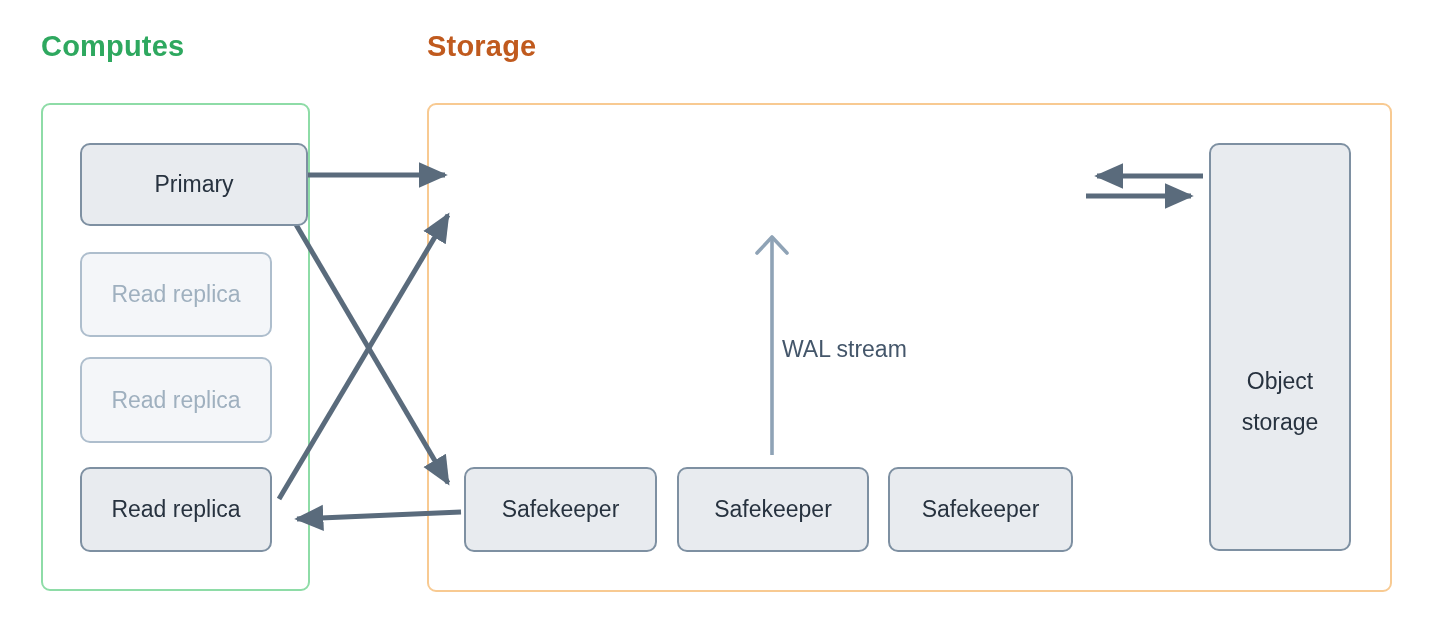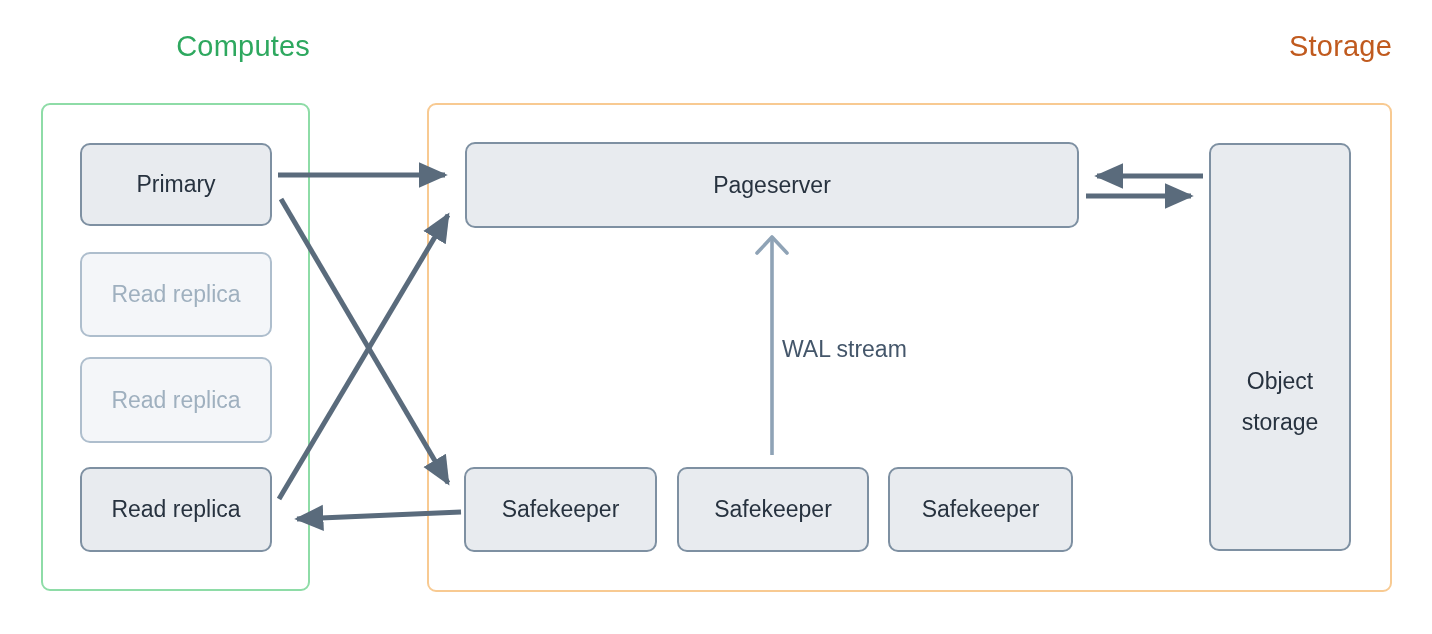--- a/index.html
+++ b/index.html
@@ -1,32 +1,32 @@
 <!DOCTYPE html>
 <html><head>
 <meta charset="utf-8">
 <style>
   html,body{margin:0;padding:0;background:#ffffff;}
   body{font-family:"Liberation Sans","DejaVu Sans",sans-serif;}
   #canvas{position:relative;width:1432px;height:634px;background:#ffffff;overflow:hidden;}
 
-  .group-title{position:absolute;top:30px;font-size:29px;font-weight:400;text-align:right;letter-spacing:0.2px;}
+  .group-title{position:absolute;top:30px;font-size:29px;font-weight:700;text-align:left;letter-spacing:0.2px;}
   .title-computes{left:41px;width:269px;color:#2ea85f;}
   .title-storage{left:427px;width:965px;color:#c05a1e;}
 
   .group-box{position:absolute;border:2px solid;border-radius:9px;background:transparent;}
   .group-computes{left:41px;top:103px;width:265px;height:484px;border-color:#8edca7;}
   .group-storage{left:427px;top:103px;width:961px;height:485px;border-color:#f8ca92;}
 
   .node{position:absolute;display:flex;align-items:center;justify-content:center;
         background:#e8ebef;border:2px solid #7e90a2;border-radius:10px;
         color:#27323f;font-size:23px;box-sizing:border-box;}
   .node.faded{background:#f4f6f9;border-color:#aebecd;color:#9fb0bf;}
 
-  .node-primary{left:80px;top:143px;width:192px;height:83px;}
+  .node-primary{left:80px;top:143px;width:228px;height:83px;}
   .node-rr1{left:80px;top:252px;width:192px;height:85px;}
   .node-rr2{left:80px;top:357px;width:192px;height:86px;}
   .node-rr3{left:80px;top:467px;width:192px;height:85px;}
   .node-pageserver{left:465px;top:142px;width:614px;height:86px;}
   .node-sk1{left:464px;top:467px;width:193px;height:85px;}
   .node-sk2{left:677px;top:467px;width:192px;height:85px;}
   .node-sk3{left:888px;top:467px;width:185px;height:85px;}
   .node-objstore{left:1209px;top:143px;width:142px;height:408px;display:block;}
 
   .objstore-line{position:absolute;left:0;width:100%;text-align:center;transform:translateY(-50%);}
@@ -79,23 +79,20 @@
   <div class="node faded node-rr1">
     <span>Read replica</span>
   </div>
   <div class="node faded node-rr2">
     <span>Read replica</span>
   </div>
   <div class="node node-rr3">
     <span>Read replica</span>
   </div>
 
-  <div class="node node-pageserver">
-    <span>Pageserver</span>
-  </div>
   <div class="node node-sk1">
     <span>Safekeeper</span>
   </div>
   <div class="node node-sk2">
     <span>Safekeeper</span>
   </div>
   <div class="node node-sk3">
     <span>Safekeeper</span>
   </div>
   <div class="node node-objstore">

